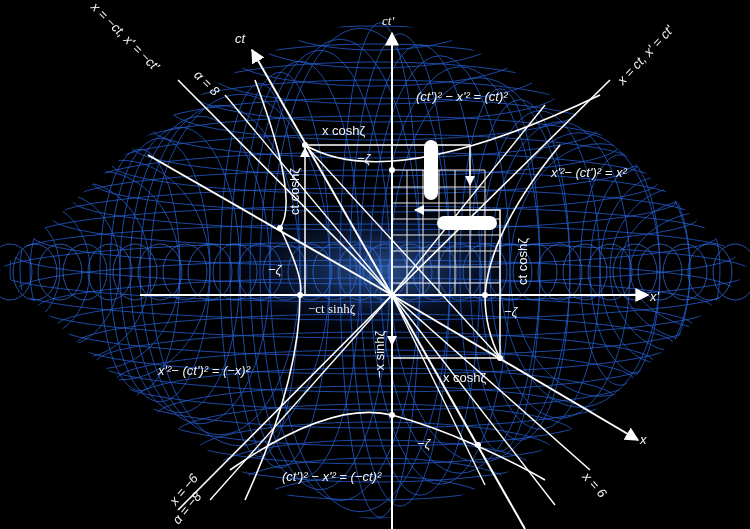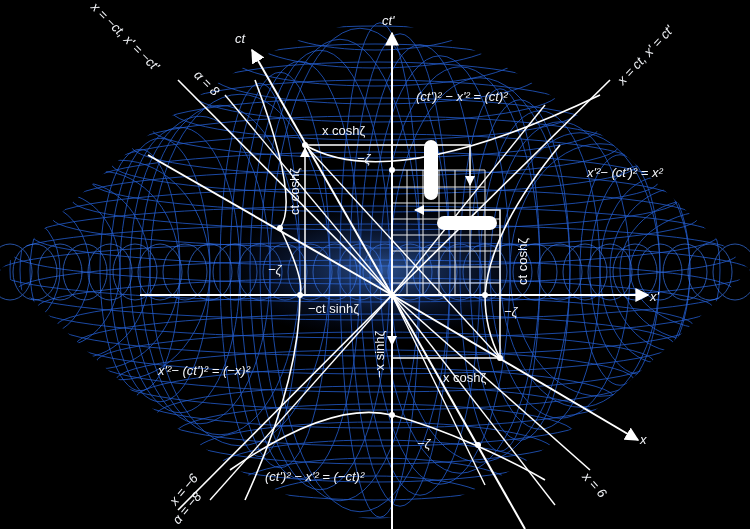--- a/index.html
+++ b/index.html
@@ -187,37 +187,37 @@
         <circle cx="280" cy="228" r="3"></circle>
       <circle cx="300" cy="295" r="3"></circle>
         <circle cx="485" cy="295" r="3"></circle>
         <circle cx="500" cy="358" r="3"></circle>
       <circle cx="392" cy="415" r="3"></circle>
         <circle cx="478" cy="445" r="3"></circle>
         <circle cx="392" cy="170" r="3"></circle>
     </g>
   </svg>
 
-  <span class="lbl it" style="left:382px;top:14px;">ct'</span>
+  <span class="lbl it" style="left:382px;top:14px;font-family:Liberation Serif, serif;">ct'</span>
   <span class="lbl it" style="left:235px;top:32px;">ct</span>
   <span class="lbl it" style="left:650px;top:290px;">x'</span>
   <span class="lbl it" style="left:640px;top:433px;">x</span>
 
   <span class="lbl it rot" style="left:98px;top:0px;transform:rotate(45deg);">x = −ct, x' = −ct'</span>
   <span class="lbl it rot" style="left:615px;top:78px;transform:rotate(-47deg);">x = ct, x' = ct'</span>
 
   <span class="lbl it" style="left:416px;top:90px;">(ct')² − x'² = (ct)²</span>
-  <span class="lbl it" style="left:551px;top:166px;margin-left:36px;">x'²− (ct')² = x²</span>
+  <span class="lbl it" style="left:551px;top:166px;">x'²− (ct')² = x²</span>
   <span class="lbl it" style="left:158px;top:364px;">x'²− (ct')² = (−x)²</span>
-  <span class="lbl it" style="left:265px;top:470px;">(ct')² − x'² = (−ct)²</span>
+  <span class="lbl it" style="left:282px;top:470px;">(ct')² − x'² = (−ct)²</span>
 
   <span class="lbl" style="left:322px;top:124px;">x coshζ</span>
   <span class="lbl rot" style="left:288px;top:215px;transform:rotate(-90deg);">ct coshζ</span>
   <span class="lbl rot" style="left:516px;top:285px;transform:rotate(-90deg);">ct coshζ</span>
-  <span class="lbl" style="left:308px;top:302px;">−ct sinhζ</span>
+  <span class="lbl" style="left:308px;top:302px;font-family:Liberation Serif, serif;">−ct sinhζ</span>
   <span class="lbl rot" style="left:373px;top:378px;transform:rotate(-90deg);">−x sinhζ</span>
   <span class="lbl" style="left:443px;top:371px;">x coshζ</span>
 
   <span class="lbl it" style="left:357px;top:152px;">−ζ</span>
   <span class="lbl it" style="left:268px;top:263px;">−ζ</span>
   <span class="lbl it" style="left:504px;top:305px;">−ζ</span>
   <span class="lbl it" style="left:417px;top:437px;">−ζ</span>
 
   <span class="lbl it rot" style="left:201px;top:68px;transform:rotate(45deg);">α = 8</span>
   <span class="lbl it rot" style="left:170px;top:518px;transform:rotate(-50deg);">α = −8</span>

